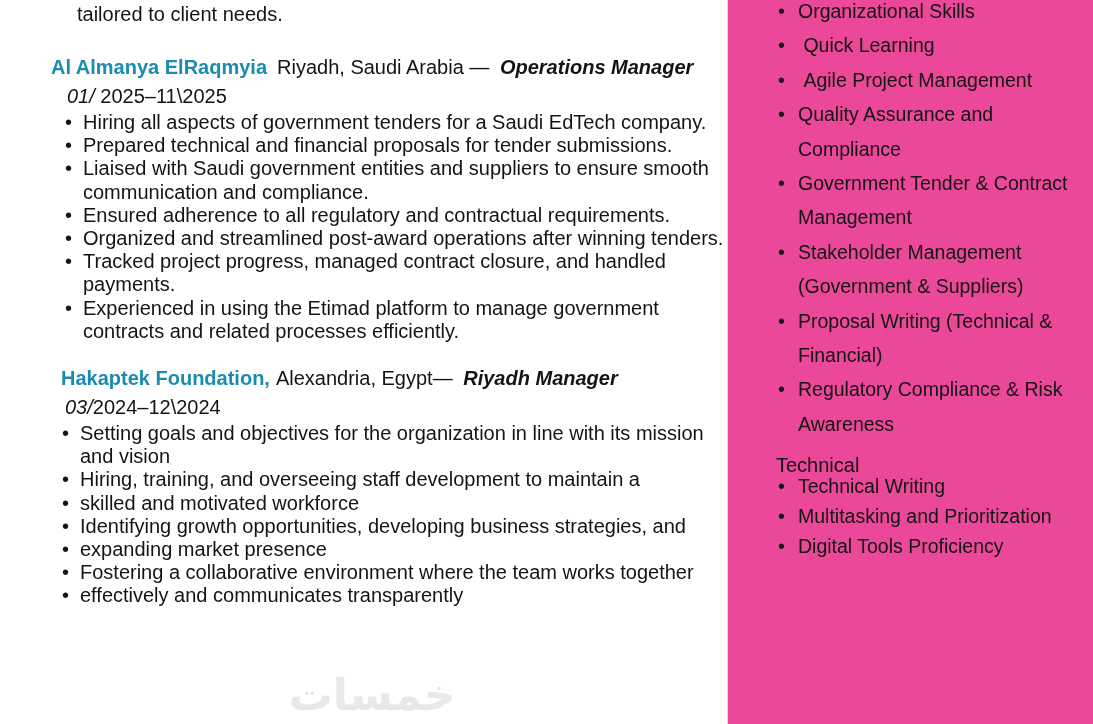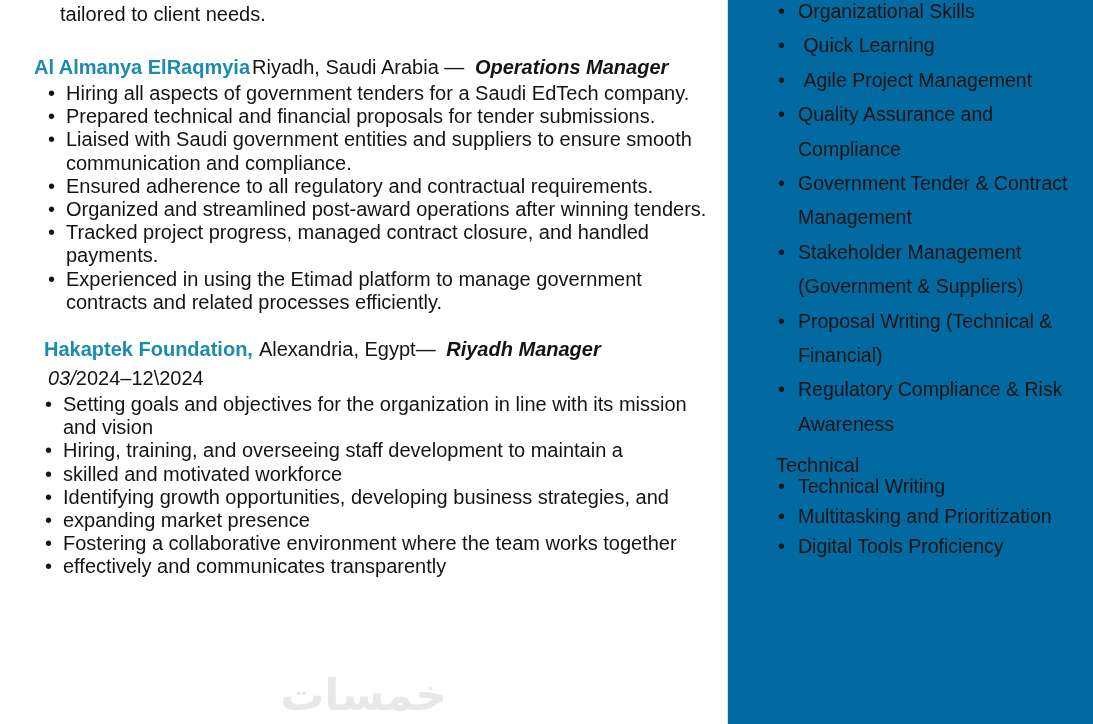--- a/index.html
+++ b/index.html
@@ -15,20 +15,21 @@
     overflow: hidden;
     color: #141414;
   }
 
   
   .main-col {
     position: absolute;
     left: 0; top: 0;
     width: 727px;
     height: 724px;
+    padding-left: 17px;
   }
   .intro {
     margin: 0;
     padding: 3px 0 0 60px;
     font-size: 20px;
     line-height: 23px;
   }
   .job { margin: 0; }
   .job-1 { margin: 30px 0 0 34px; }
   .job-2 { margin: 24px 0 0 44px; }
@@ -36,21 +37,21 @@
     margin: 0;
     font-size: 20px;
     line-height: 23px;
     font-weight: normal;
     white-space: nowrap;
   }
   .company {
     color: #1b8cb0;
     font-weight: bold;
   }
-  .job-1 .company { margin-right: 2px; }
+  .job-1 .company { margin-right: 10px; }
   .job-2 .company { margin-right: 6px; }
   .loc { color: #141414; }
   .role {
     font-weight: bold;
     font-style: italic;
     margin-left: 5px;
   }
   .date {
     margin: 6px 0 0 16px;
     font-size: 20px;
@@ -89,21 +90,21 @@
     direction: rtl;
     user-select: none;
   }
 
   
   .sidebar {
     position: absolute;
     left: 727px; top: 0;
     width: 366px;
     height: 724px;
-    background: #0369a1;
+    background: #ec4899;
     border-left: 1px solid #dcdcdc;
     box-sizing: border-box;
   }
   .skill-list {
     list-style: none;
     margin: -6px 0 0 0;
     padding: 0;
     margin-left: 50px;
     width: 305px;
     font-size: 19.5px;
@@ -135,20 +136,23 @@
 <div class="page">
 
   <div class="main-col">
 
     <p class="intro">tailored to client needs.</p>
 
     <section class="job job-1">
       <h3 class="job-header">
         <span class="company">Al Almanya ElRaqmyia</span><span class="loc">Riyadh, Saudi Arabia — </span><span class="role">Operations Manager</span>
       </h3>
+      <p class="date">
+        <span class="date-prefix">01/</span><span class="date-rest"> 2025–11\2025</span>
+      </p>
       <ul class="bullets">
           <li>Hiring all aspects of government tenders for a Saudi EdTech company.</li>
           <li>Prepared technical and financial proposals for tender submissions.</li>
           <li>Liaised with Saudi government entities and suppliers to ensure smooth communication and compliance.</li>
           <li>Ensured adherence to all regulatory and contractual requirements.</li>
           <li>Organized and streamlined post-award operations after winning tenders.</li>
           <li>Tracked project progress, managed contract closure, and handled payments.</li>
           <li>Experienced in using the Etimad platform to manage government contracts and related processes efficiently.</li>
         </ul>
     </section>

